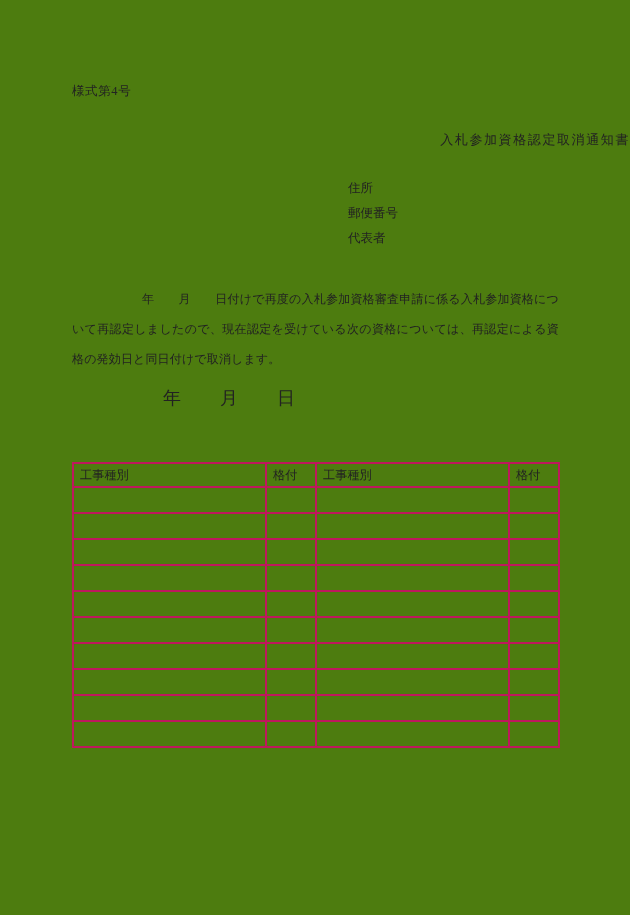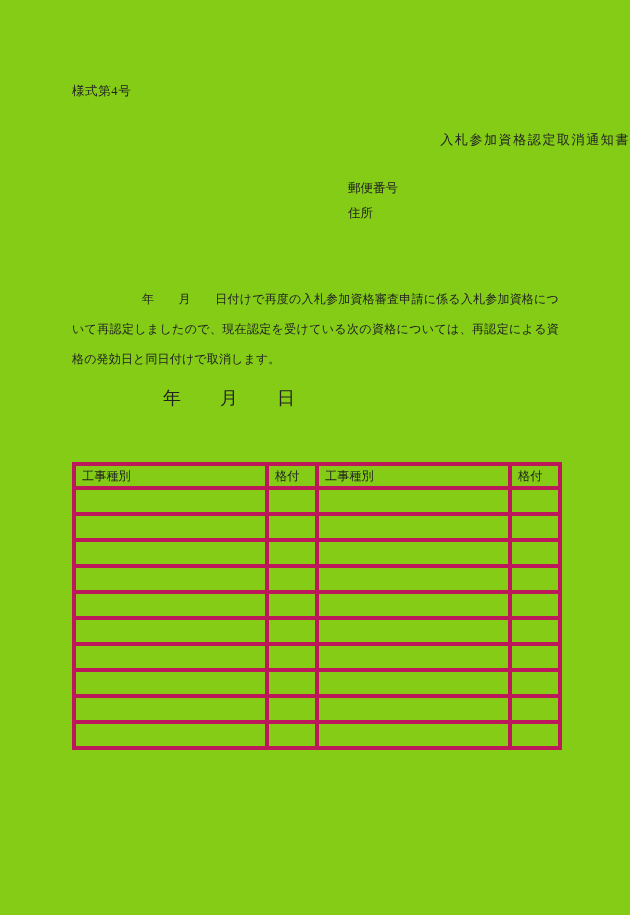--- a/index.html
+++ b/index.html
@@ -14,21 +14,21 @@
     position: relative;
     font-family: "Liberation Serif", "DejaVu Serif", serif;
     color: #222222;
     -webkit-font-smoothing: antialiased;
   }
   .page {
     position: absolute;
     inset: 0;
     width: 630px;
     height: 915px;
-    background: #84cc16;
+    background: #4d7c0f;
     overflow: hidden;
   }
 
   
   .form-number {
     position: absolute;
     left: 72px;
     top: 83px;
     font-size: 12.5px;
     letter-spacing: 0.6px;
@@ -121,21 +121,21 @@
     top: 462px;
     width: 487px;
     border-collapse: collapse;
     table-layout: fixed;
     font-size: 12.2px;
   }
   .qual-table col.c-kind { width: 193px; }
   .qual-table col.c-rank { width: 50px; }
   .qual-table th,
   .qual-table td {
-    border: 4px solid #be185d;
+    border: 2px solid #be185d;
     height: 25px;
     padding: 0 6px;
     box-sizing: border-box;
     font-weight: normal;
     vertical-align: middle;
   }
   .qual-table th {
     text-align: justify;
     text-align-last: justify;
     white-space: nowrap;
@@ -159,22 +159,23 @@
 </head>
 <body>
 
 <div class="page">
 
   <div class="form-number">様式第4号</div>
 
   <div class="doc-title">入札参加資格認定取消通知書</div>
 
   <div class="recipient-block">
+    <span class="recipient-line">住所</span>
     <span class="recipient-line">郵便番号</span>
-    <span class="recipient-line">住所</span>
+    <span class="recipient-line">代表者</span>
   </div>
 
   <div class="body-text">年　　月　　日付けで再度の入札参加資格審査申請に係る入札参加資格について再認定しましたので、現在認定を受けている次の資格については、再認定による資格の発効日と同日付けで取消します。</div>
 
   <div class="issue-date">
     <span>年</span>
     <span class="gap-a"></span>
     <span>月</span>
     <span class="gap-b"></span>
     <span>日</span>

